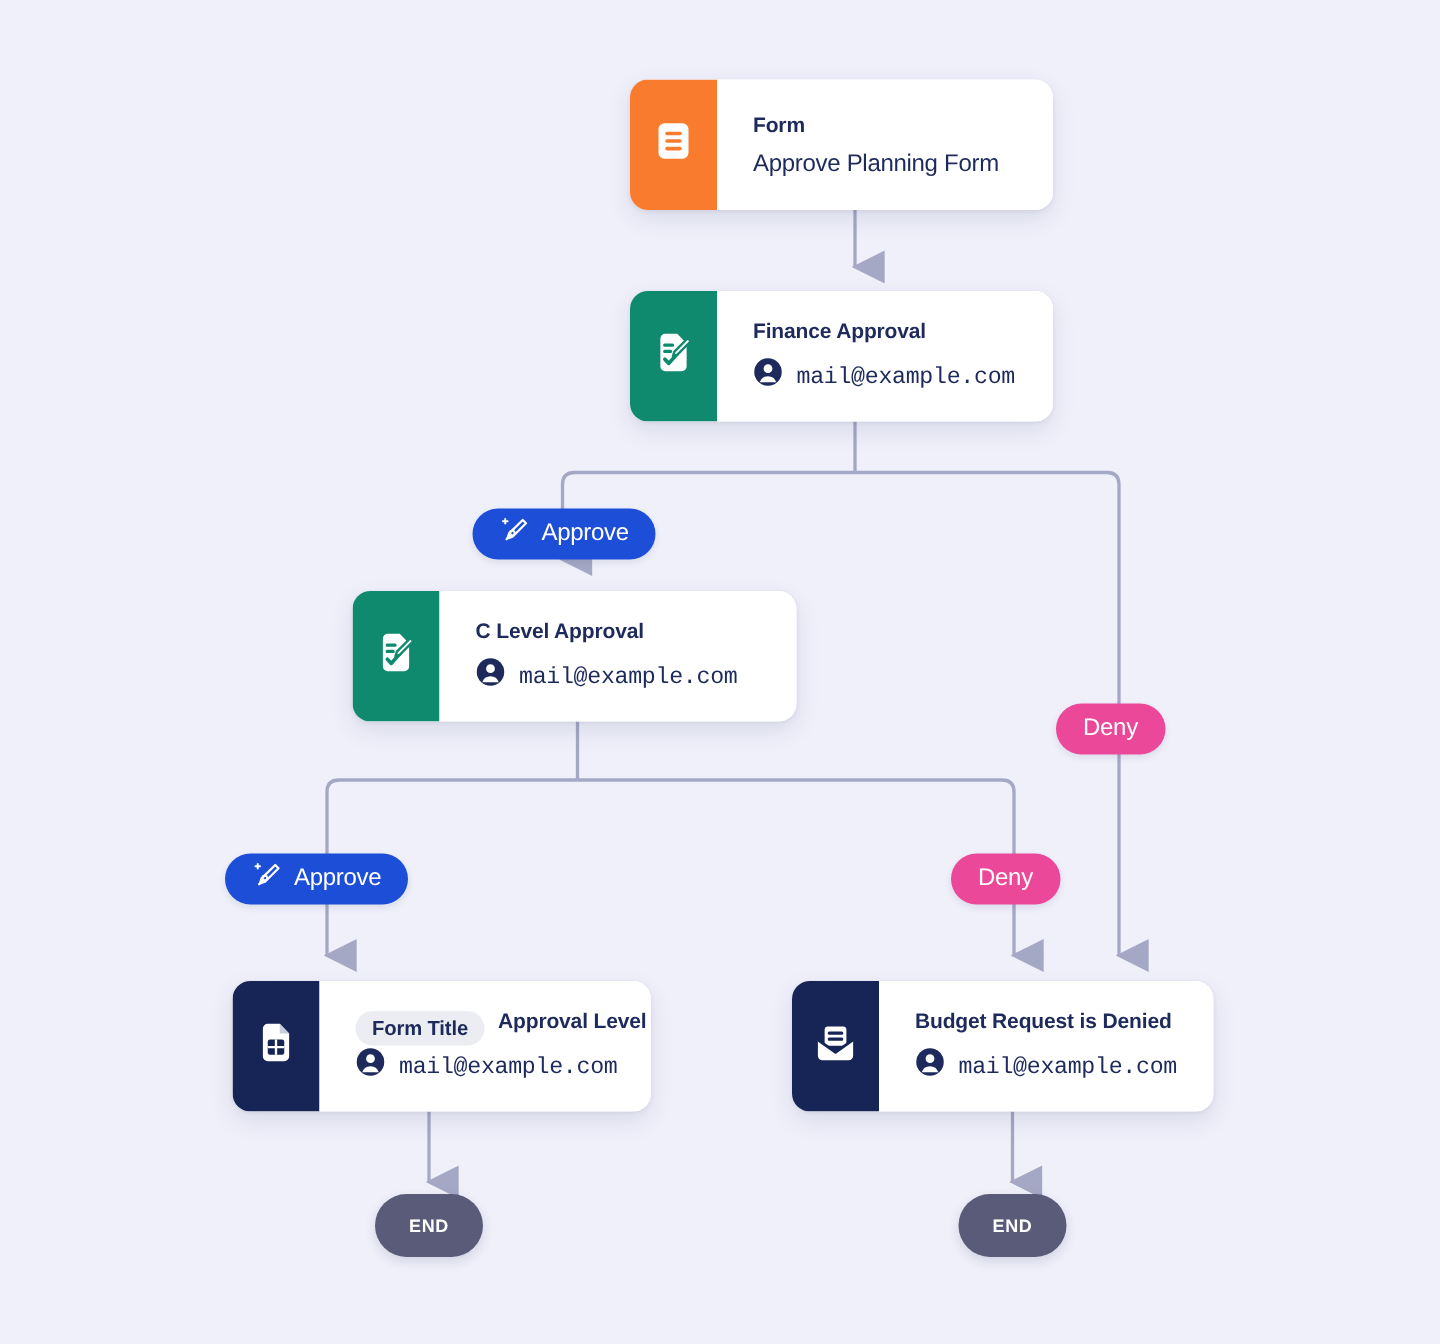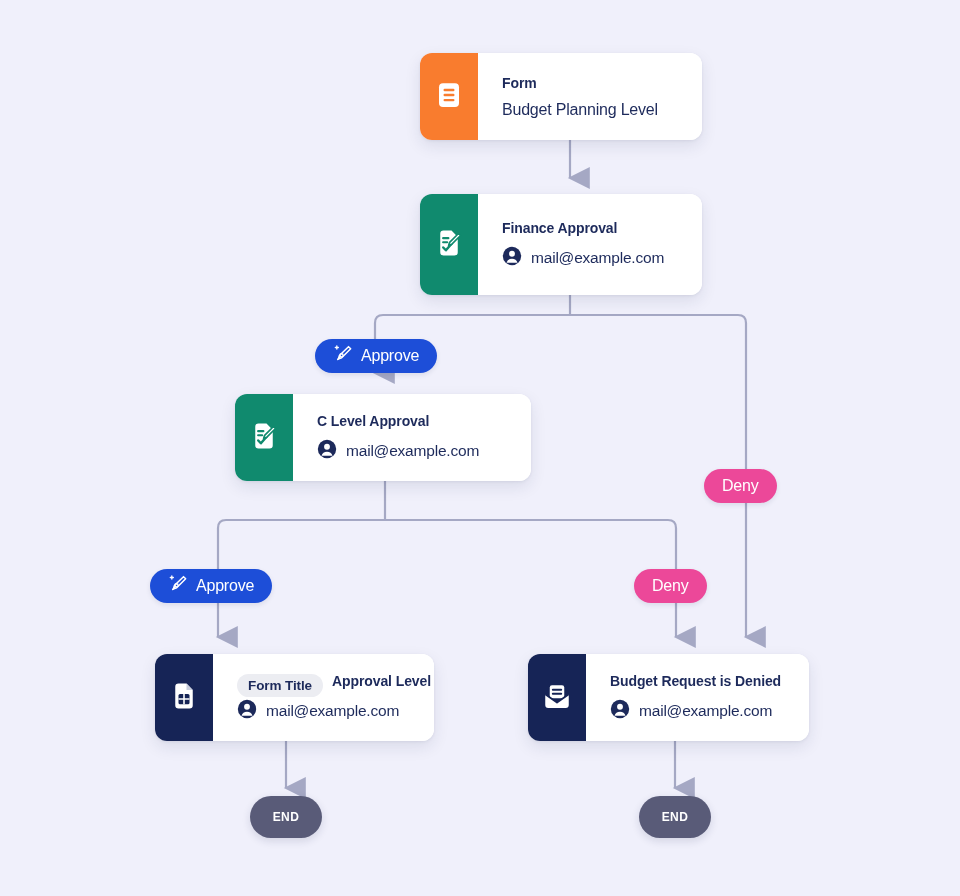--- a/index.html
+++ b/index.html
@@ -87,20 +87,21 @@
     padding: 4px 11px;
     letter-spacing: -0.1px;
     white-space: nowrap;
   }
 
   .user-mail {
     font-size: 15.5px;
     color: #1d2a5b;
     letter-spacing: -0.2px;
     white-space: nowrap;
+    font-family: Liberation Mono, monospace;
   }
 
   
   .ic-orange { background: #f97c2e; }
   .ic-green  { background: #108a6e; }
   .ic-navy   { background: #162456; }
 
   
   .badge {
     position: absolute;
@@ -175,25 +176,25 @@
         <svg width="30" height="30" viewBox="0 0 24 24" xmlns="http://www.w3.org/2000/svg">
           <rect x="4" y="2.5" width="16" height="19" rx="3.2" fill="#ffffff"></rect>
           <rect x="7.6" y="7" width="8.8" height="1.9" rx="0.95" fill="#f97c2e"></rect>
           <rect x="7.6" y="11.05" width="8.8" height="1.9" rx="0.95" fill="#f97c2e"></rect>
           <rect x="7.6" y="15.1" width="8.8" height="1.9" rx="0.95" fill="#f97c2e"></rect>
         </svg>
       </span>
     </div>
     <div class="node-body spaced">
       <div class="node-title">Form</div>
-      <div class="node-sub">Budget Planning Level</div>
-    </div>
-  </div>
-
-  <div class="node" style="left:420px; top:194px; width:282px; height:101px;">
+      <div class="node-sub">Approve Planning Form</div>
+    </div>
+  </div>
+
+  <div class="node" style="left:420px; top:194px; width:282px; height:87px;">
     <div class="node-icon ic-green">
       <span>
         <svg width="30" height="30" viewBox="0 0 24 24" xmlns="http://www.w3.org/2000/svg">
           <path d="M5 4.6 A2.6 2.6 0 0 1 7.6 2 H14 L19 7.2 V19.4 A2.6 2.6 0 0 1 16.4 22 H7.6 A2.6 2.6 0 0 1 5 19.4 Z" fill="#ffffff"></path>
           <path d="M7.3 8.1 h4.2 M7.3 11.4 h3.2" stroke="#108a6e" stroke-width="1.7" stroke-linecap="round"></path>
           <path d="M7.4 15.6 l2.1 2.2 l4.4 -5" stroke="#108a6e" stroke-width="2" stroke-linecap="round" stroke-linejoin="round" fill="none"></path>
           <path d="M19.6 4.4 l1.6 1.6 l-7.1 7.1 l-2.4 0.8 l0.8 -2.4 Z" fill="#ffffff" stroke="#108a6e" stroke-width="1.3" stroke-linejoin="round"></path>
         </svg>
       </span>
     </div>

